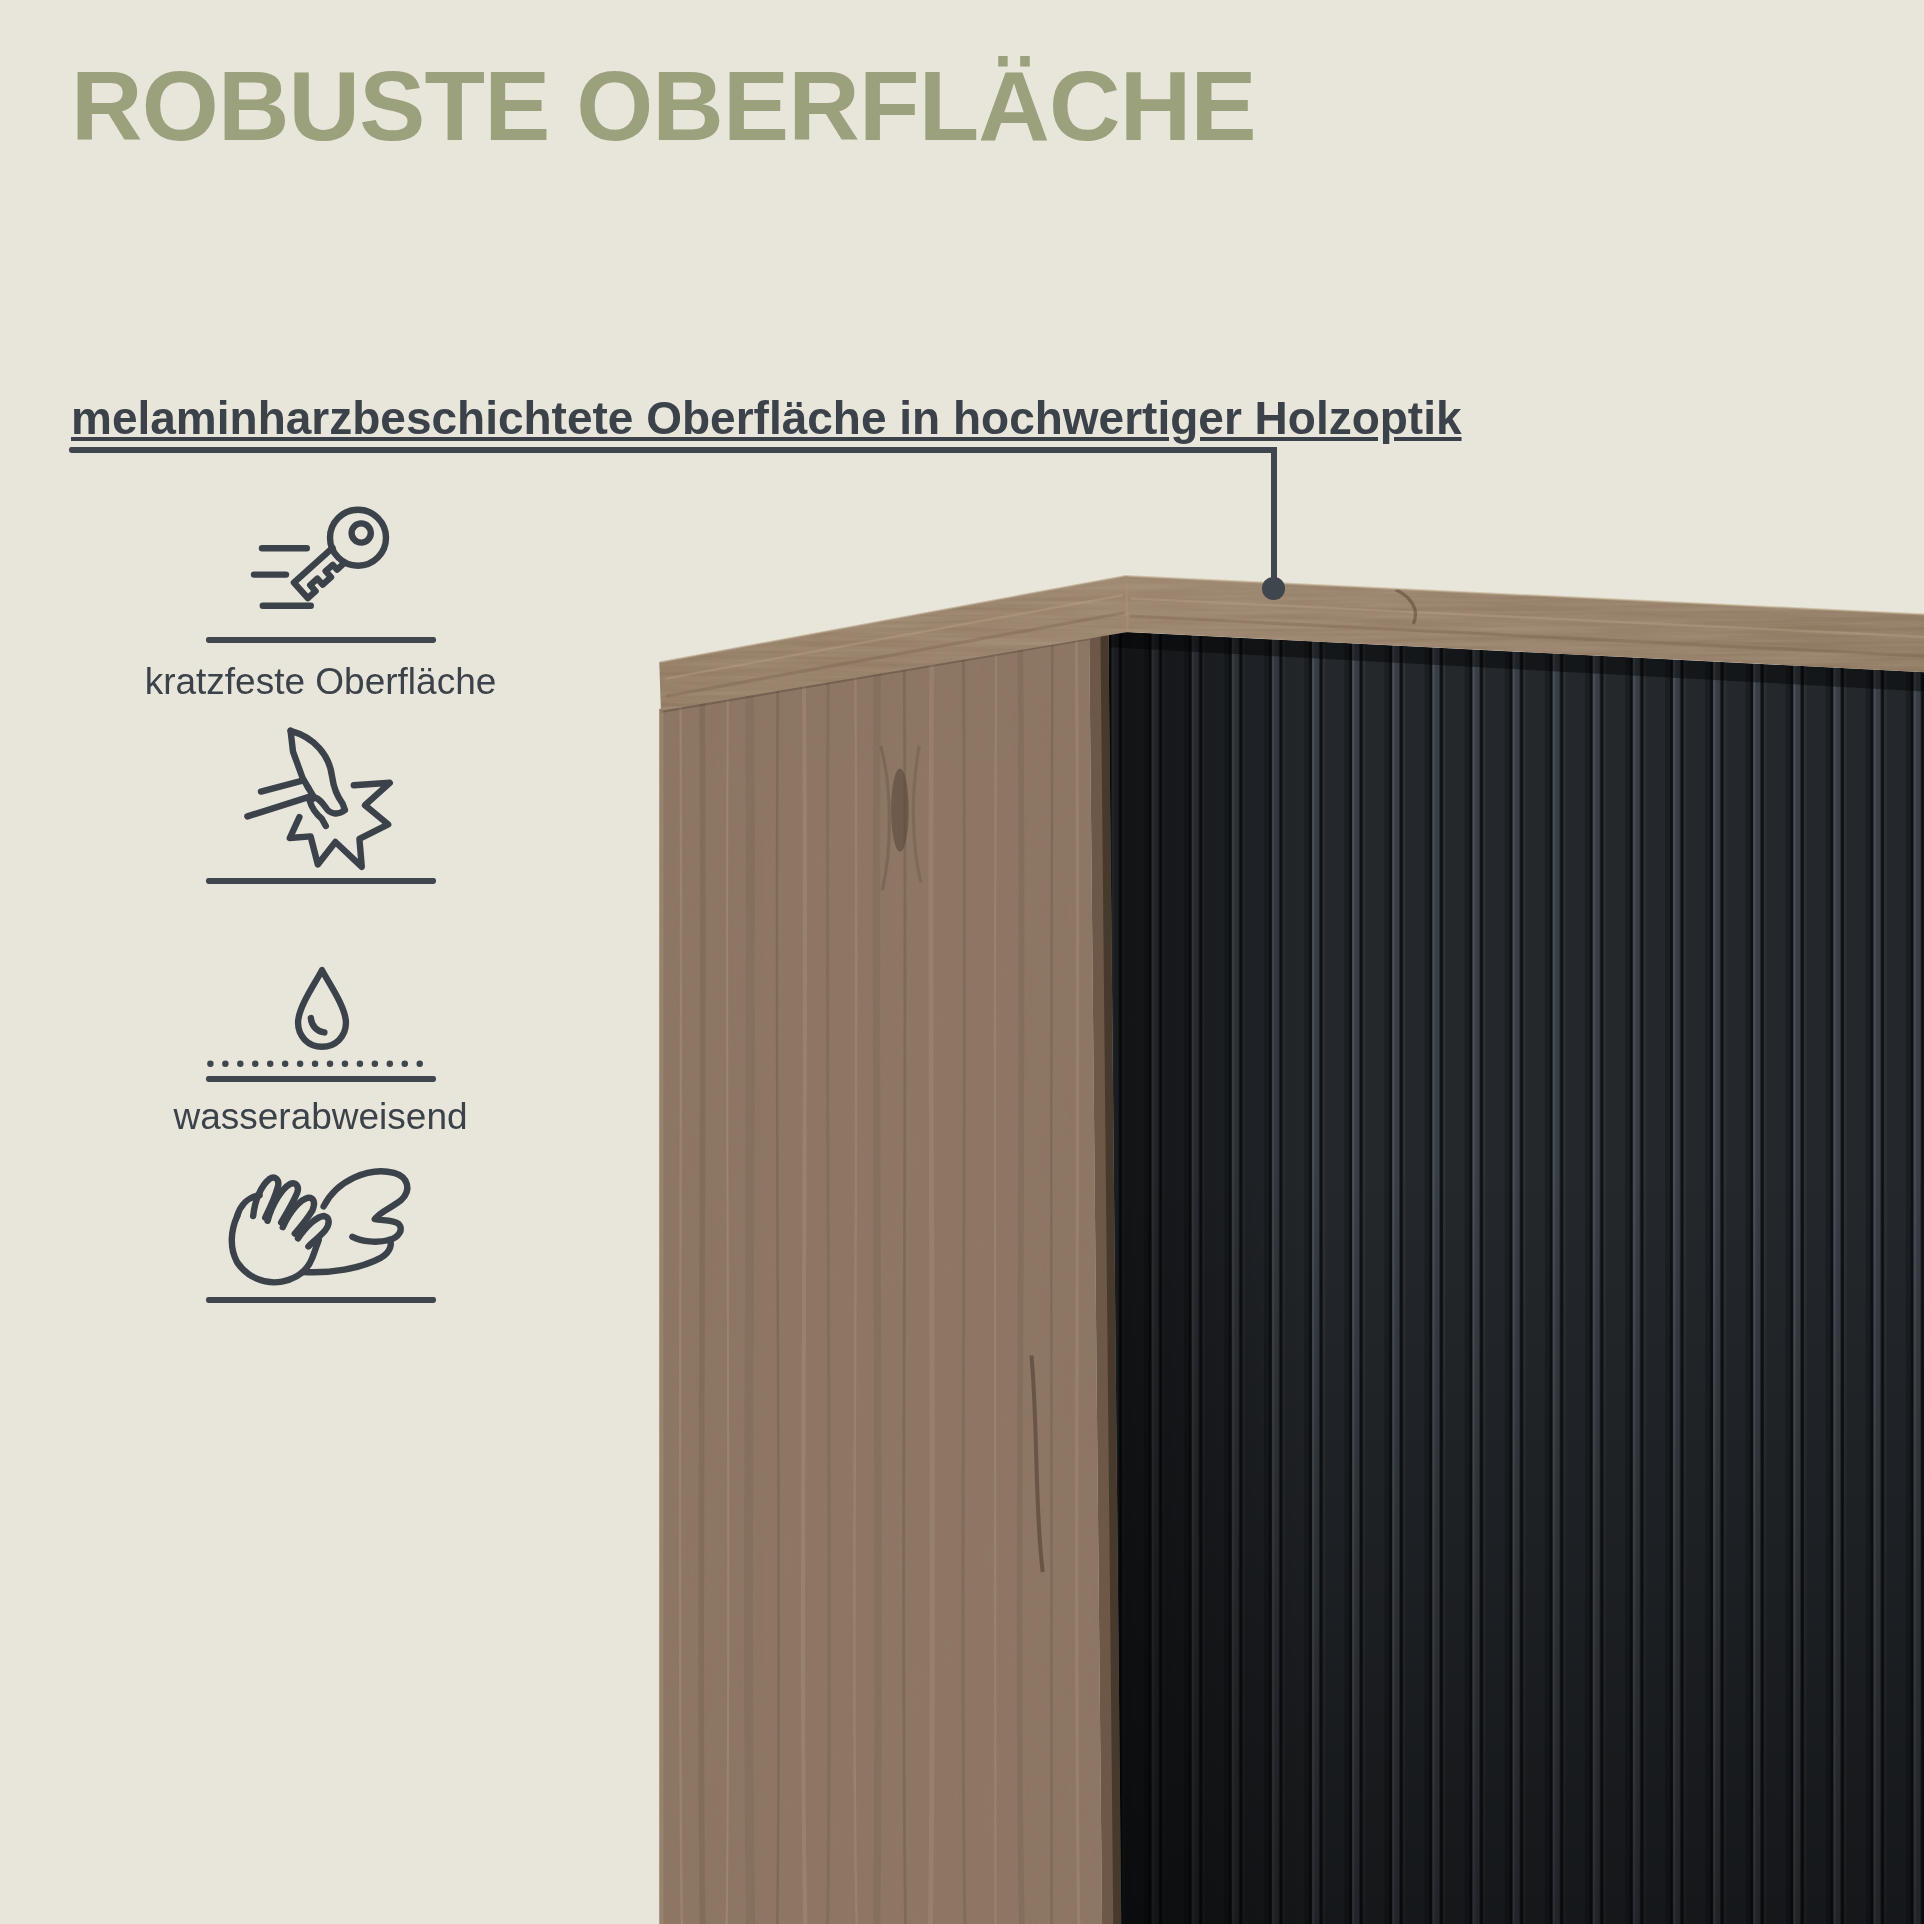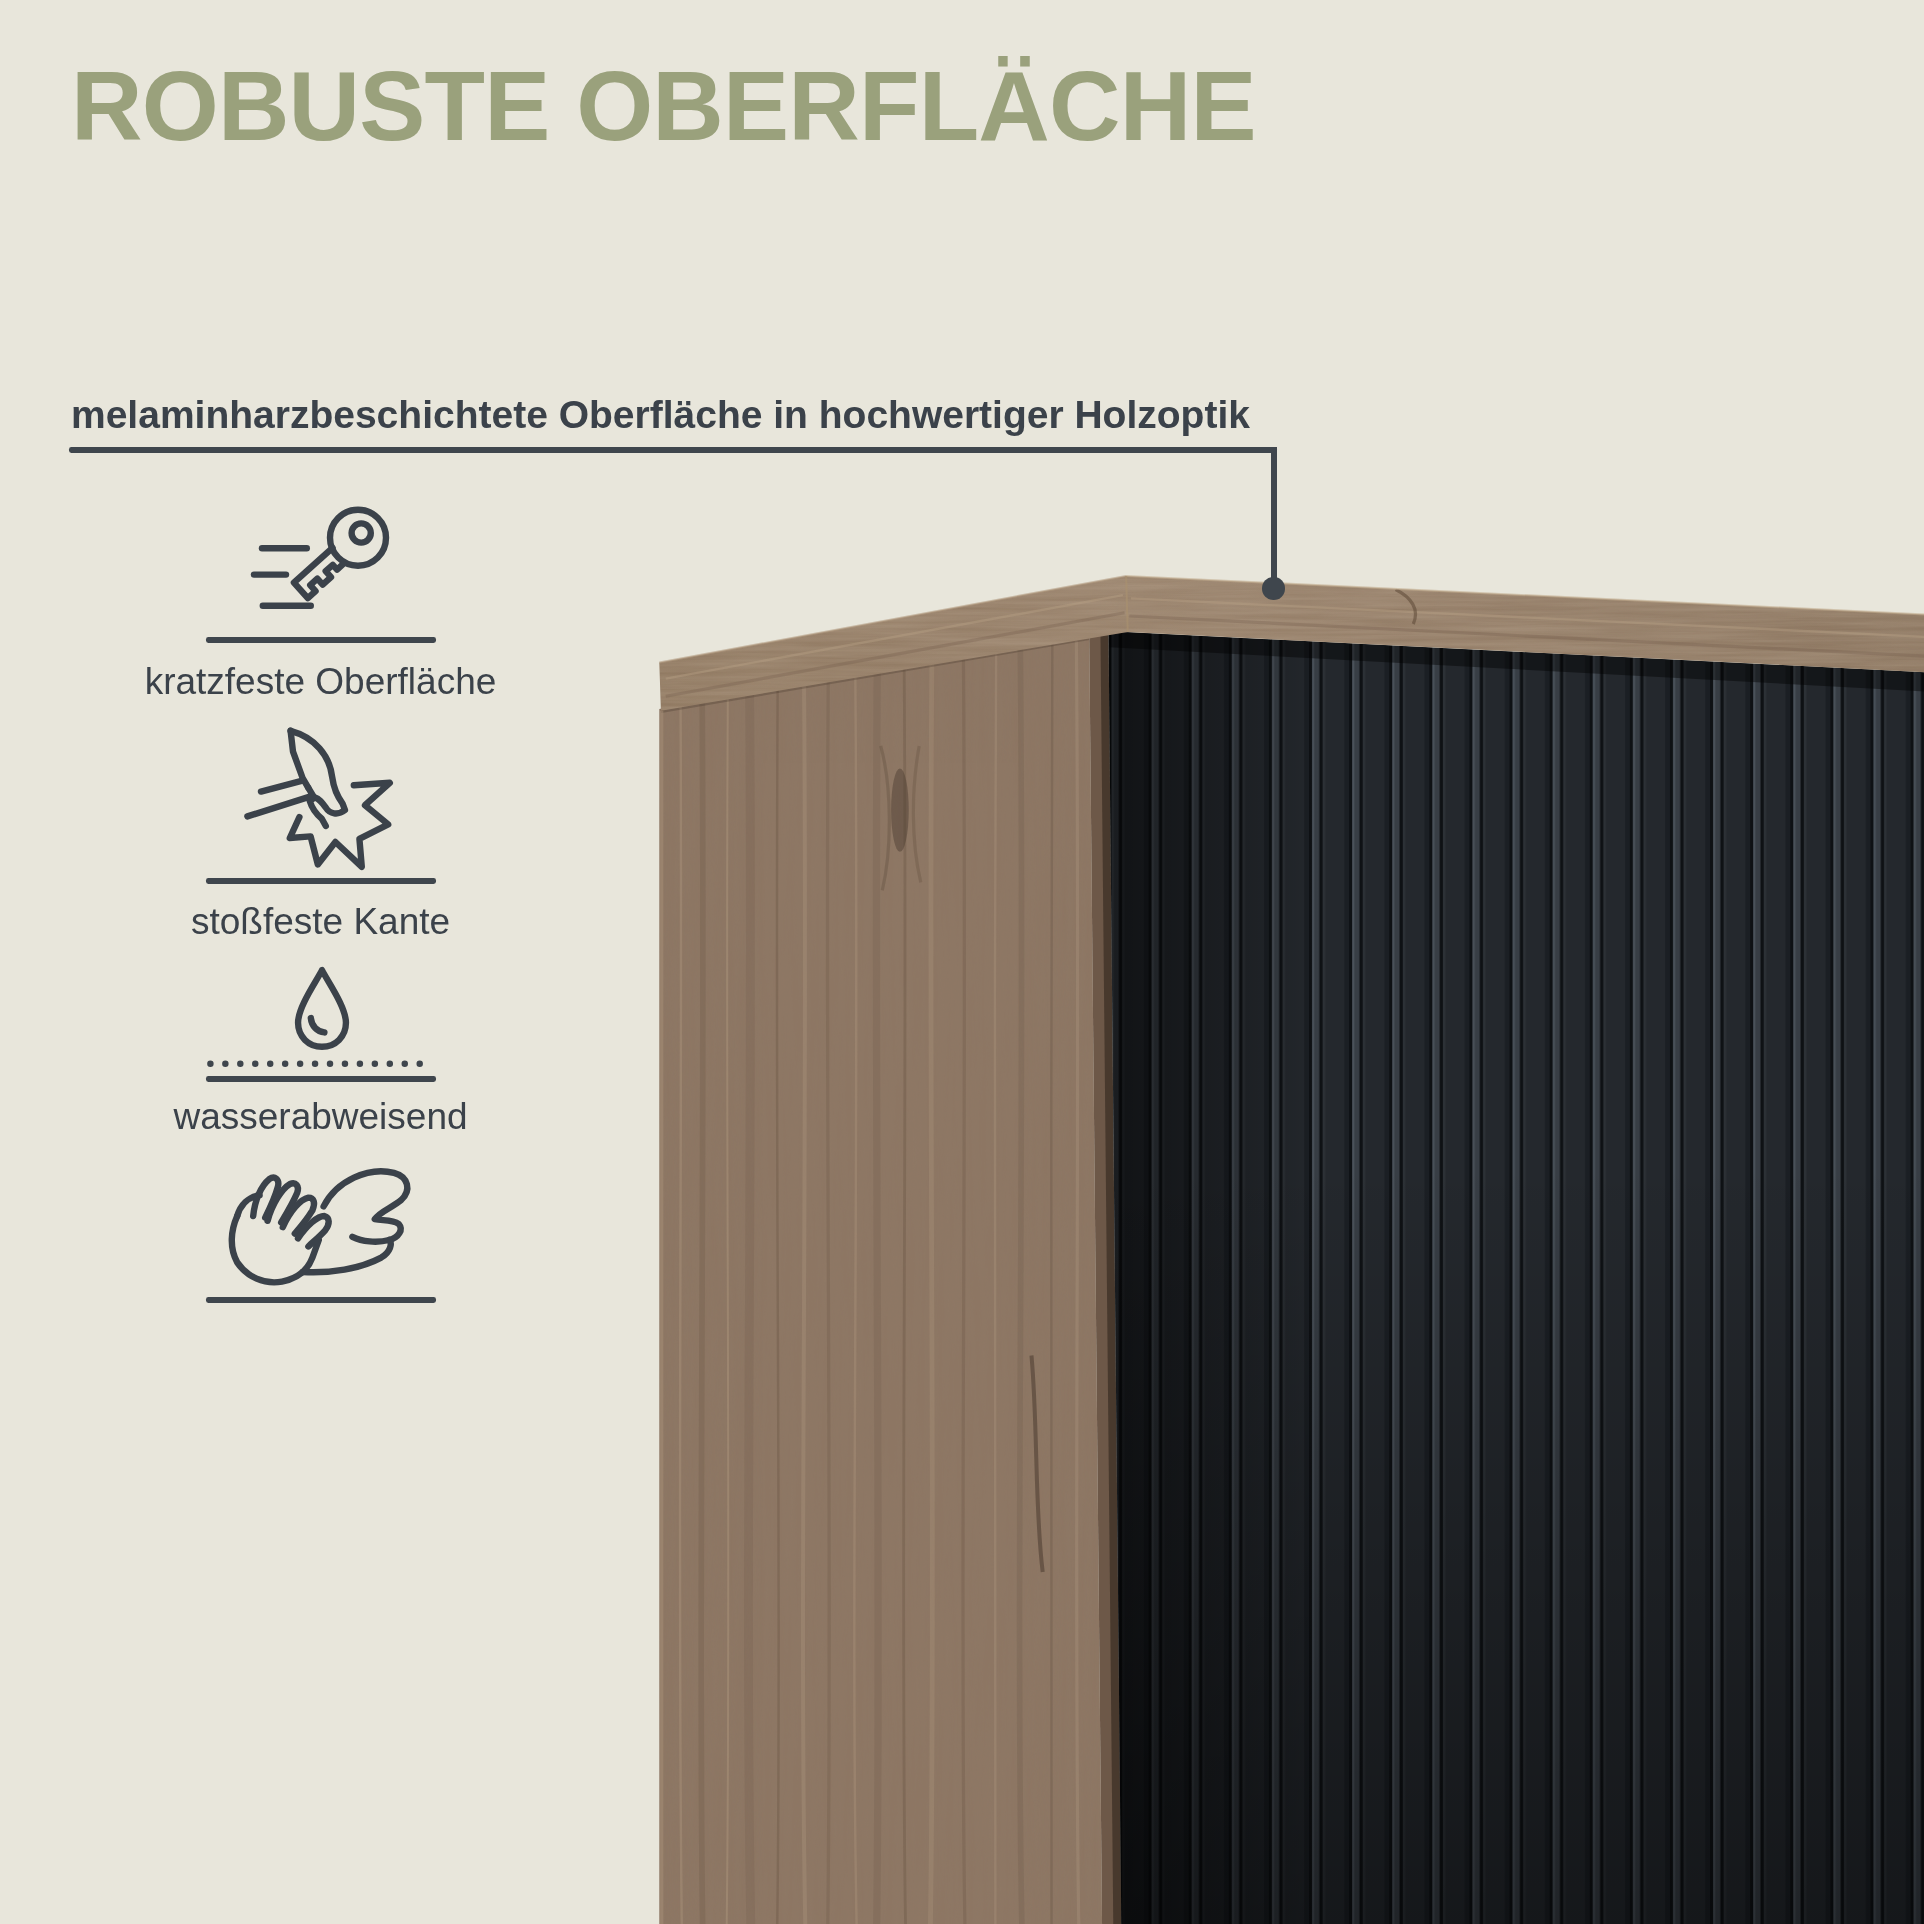--- a/index.html
+++ b/index.html
@@ -14,22 +14,22 @@
   .abs{position:absolute;}
   
   .page-title{
     left:71px;top:56px;
     font-size:99px;font-weight:bold;letter-spacing:-0.8px;
     color:#9aa17c;white-space:nowrap;line-height:1;
   }
   
   .annotation-text{
     left:71px;top:395px;
-    font-size:39px;font-weight:bold;color:#3b424a;
-    white-space:nowrap;line-height:1;
+    font-size:46px;font-weight:bold;color:#3b424a;
+    white-space:nowrap;line-height:1;text-decoration:underline;
   }
   .callout-hline{left:69px;top:447px;width:1208px;height:5.6px;background:#3f464d;border-radius:2.4px;}
   .callout-vline{left:1271px;top:447px;width:5.6px;height:138px;background:#3f464d;}
   .callout-dot{left:1262px;top:577px;width:22.5px;height:22.5px;border-radius:50%;background:#3f464d;}
   .divider{left:206px;width:230px;height:5.6px;background:#3f464d;border-radius:2.4px;}
   .feature-label{
     left:40px;width:561px;text-align:center;
     font-size:37px;font-weight:normal;color:#3b424a;line-height:1;white-space:nowrap;
   }
   .d1{top:637px;} .d2{top:878px;} .d3{top:1076px;} .d4{top:1297px;}
@@ -173,21 +173,20 @@
   <div class="abs feature-label l1">kratzfeste Oberfläche</div>
 
   <svg class="abs icon" style="left:241px;top:726px;" width="152" height="144" viewBox="20 15 190 180">
     <path d="M 82,21 C 112,29 131,52 134,79 C 136,94 141,104 147,112 L 150,120 C 141,127 131,125 126,117 C 121,110 118,106 112,104 L 106,109 C 109,119 115,126 121,131 L 126,140"></path>
     <path d="M 82,21 L 85,47 L 97,80 L 104,92"></path>
     <path d="M 45,97 L 98,83"></path>
     <path d="M 28,128 L 110,102 L 104,92"></path>
     <path d="M 93,129 L 81,155 L 107,153 L 116,188 L 138,160 L 171,191 L 168,156 L 204,138 L 175,114 L 206,86 L 161,89"></path>
   </svg>
   <div class="abs divider d2"></div>
-  <div class="abs feature-label l2">stoßfeste Kante</div>
 
   <svg class="abs icon" style="left:294px;top:967px;" width="56" height="83" viewBox="0 0 70 104">
     <path d="M 35,4 C 28,18 5,50 5,70 C 5,87 18,100 35,100 C 52,100 65,87 65,70 C 65,50 42,18 35,4 Z" stroke-width="7"></path>
     <path d="M 21,64 C 22,74 29,81 38,82" stroke-width="7"></path>
   </svg>
   <svg class="abs" style="left:205px;top:1059px;" width="233" height="9.6" viewBox="0 0 290 12">
     <line x1="6" y1="6" x2="286" y2="6" stroke="#3f464d" stroke-width="8" stroke-linecap="round" stroke-dasharray="0.1 18.6" fill="none"></line>
   </svg>
   <div class="abs divider d3"></div>
   <div class="abs feature-label l3">wasserabweisend</div>

